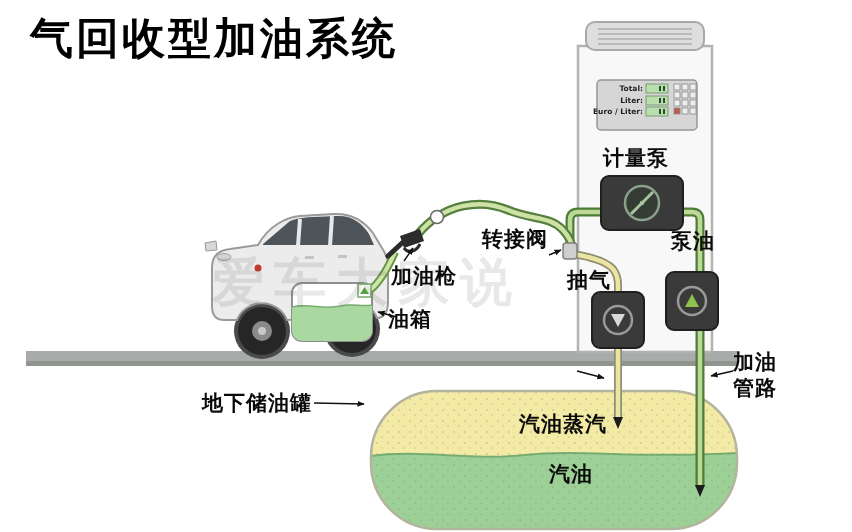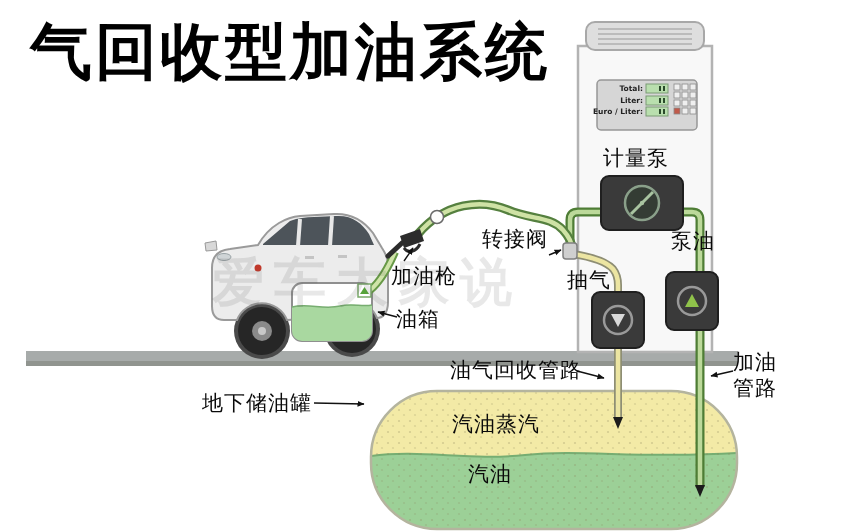--- a/index.html
+++ b/index.html
@@ -1,23 +1,23 @@
 <!DOCTYPE html>
 <html><head>
 <meta charset="utf-8">
 <style>
   html,body{margin:0;padding:0;background:#fff}
   .stage{position:relative;width:852px;height:532px;background:#ffffff;overflow:hidden;
          font-family:"Liberation Sans","DejaVu Sans",sans-serif}
   .stage svg{position:absolute;left:0;top:0;z-index:1}
-  .title{position:absolute;z-index:3;left:30px;top:10px;font-size:62px;font-weight:800;
+  .title{position:absolute;z-index:3;left:30px;top:10px;font-size:43px;font-weight:800;
          letter-spacing:3px;color:#000;white-space:nowrap}
-  .lbl{position:absolute;z-index:3;font-weight:400;font-size:21px;color:#0a0a0a;
+  .lbl{position:absolute;z-index:3;font-weight:700;font-size:21px;color:#0a0a0a;
        letter-spacing:1px;white-space:nowrap;line-height:1.25}
-  .center{text-align:left}
+  .center{text-align:right}
   .watermark{position:absolute;z-index:2;left:212px;top:248px;font-size:52px;font-weight:700;
              letter-spacing:10px;color:rgba(80,80,80,.13);white-space:nowrap;pointer-events:none}
   .disp{font:700 7.5px "DejaVu Sans",sans-serif;fill:#222}
 </style>
 </head>
 <body>
 
 <div class="stage">
 
 <svg width="852" height="532" viewBox="0 0 852 532">
@@ -178,26 +178,25 @@
     <path d="M314,403 L364,404" marker-end="url(#arrow)"></path>
     <path d="M577,371 L604,378" marker-end="url(#arrow)"></path>
     <path d="M733,371 L711,376" marker-end="url(#arrow)"></path>
   </g>
 </svg>
 
 <div class="title">气回收型加油系统</div>
 <div class="watermark">爱车大家说</div>
 
 <div class="lbl" style="left:391px;top:263px">加油枪</div>
-<div class="lbl" style="left:396px;top:306px">油箱</div>
+<div class="lbl" style="left:388px;top:306px">油箱</div>
 <div class="lbl" style="left:482px;top:226px">转接阀</div>
 <div class="lbl" style="left:603px;top:145px">计量泵</div>
 <div class="lbl" style="left:567px;top:267px">抽气</div>
 <div class="lbl" style="left:671px;top:228px">泵油</div>
-<div class="lbl" style="left:450px;top:357px">油气回收管路</div>
 <div class="lbl" style="left:202px;top:390px">地下储油罐</div>
 <div class="lbl" style="left:733px;top:349px">
   <div>加油</div>
   <div>管路</div>
 </div>
 <div class="lbl center" style="left:452px;top:411px;width:155px">汽油蒸汽</div>
 <div class="lbl center" style="left:468px;top:461px;width:125px">汽油</div>
 
 </div>
 

